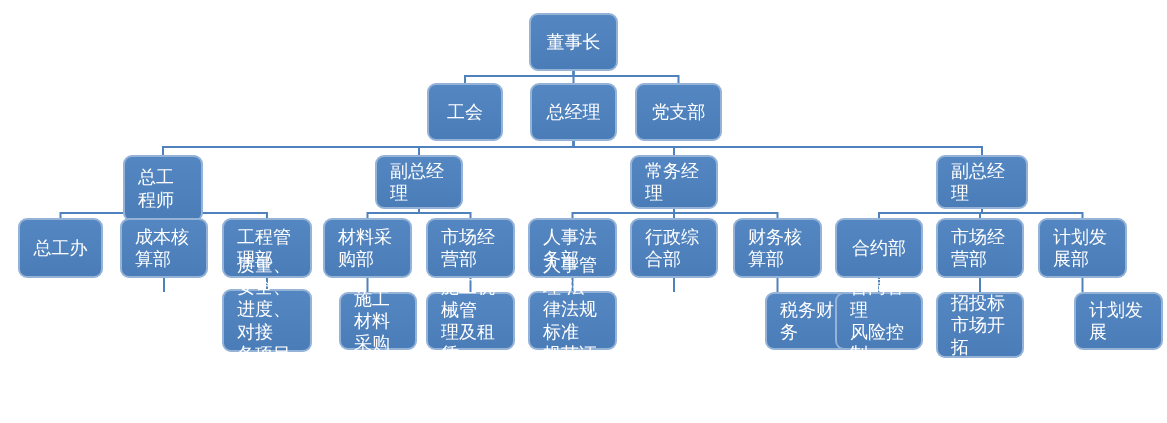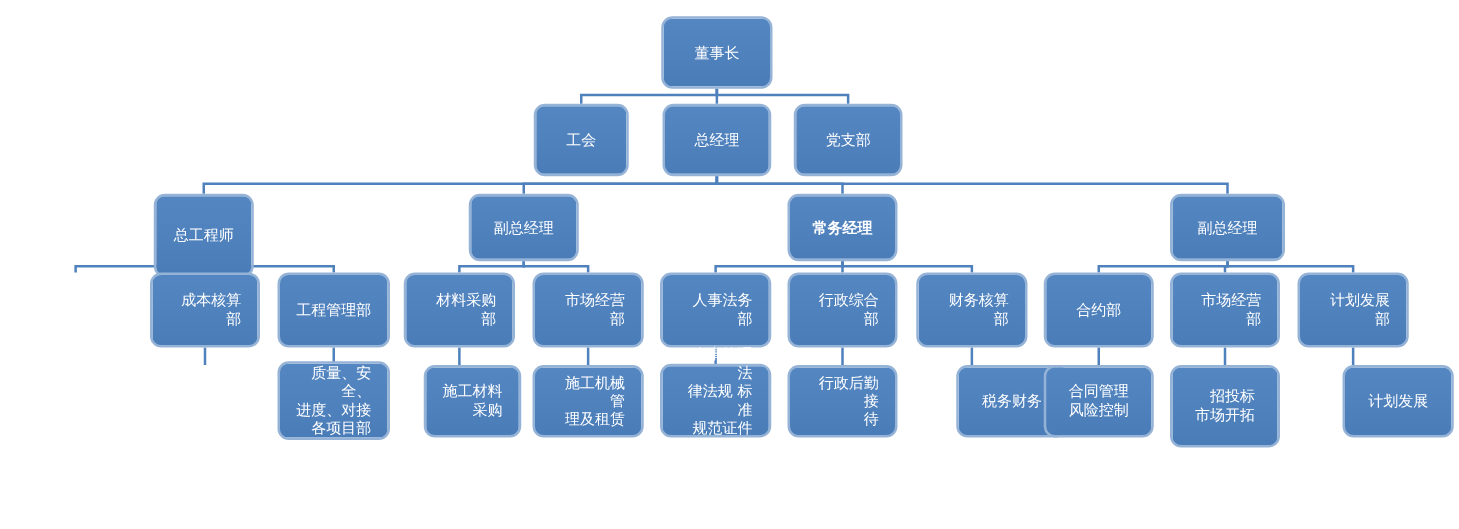--- a/index.html
+++ b/index.html
@@ -29,23 +29,23 @@
     fill: none;
   }
   .node {
     position: absolute;
     z-index: 2;
     box-sizing: border-box;
     background: linear-gradient(180deg, #5486c1 0%, #4f81bd 55%, #4a7cb8 100%);
     border: 2px solid #95b3d7;
     border-radius: 9px;
     color: #ffffff;
-    font-size: 12px;
+    font-size: 18px;
     line-height: 1.24;
-    text-align: right;
+    text-align: left;
     display: flex;
     align-items: center;
     justify-content: center;
     white-space: pre-line;
     padding: 1px 13px;
   }
 </style>
 </head>
 <body>
 
@@ -87,23 +87,24 @@
   </svg>
 
   <div class="node" style="left:529px;top:13px;width:89px;height:58px;">董事长</div>
 
   <div class="node" style="left:427px;top:83px;width:76px;height:58px;">工会</div>
   <div class="node" style="left:530px;top:83px;width:87px;height:58px;">总经理</div>
   <div class="node" style="left:635px;top:83px;width:87px;height:58px;">党支部</div>
 
   <div class="node" style="left:123px;top:155px;width:80px;height:67px;">总工程师</div>
   <div class="node" style="left:375px;top:155px;width:88px;height:54px;">副总经理</div>
-  <div class="node" style="left:630px;top:155px;width:88px;height:54px;font-weight:bold;">常务经理</div>
+  <div class="node" style="left:630px;top:155px;width:88px;height:54px;">常务经理</div>
   <div class="node" style="left:936px;top:155px;width:92px;height:54px;">副总经理</div>
 
+  <div class="node" style="left:18px;top:218px;width:85px;height:60px;">总工办</div>
   <div class="node" style="left:120px;top:218px;width:88px;height:60px;">成本核算部</div>
   <div class="node" style="left:222px;top:218px;width:90px;height:60px;">工程管理部</div>
   <div class="node" style="left:323px;top:218px;width:89px;height:60px;">材料采购部</div>
   <div class="node" style="left:426px;top:218px;width:89px;height:60px;">市场经营部</div>
   <div class="node" style="left:528px;top:218px;width:89px;height:60px;">人事法务部</div>
   <div class="node" style="left:630px;top:218px;width:88px;height:60px;">行政综合部</div>
   <div class="node" style="left:733px;top:218px;width:89px;height:60px;">财务核算部</div>
   <div class="node" style="left:835px;top:218px;width:88px;height:60px;">合约部</div>
   <div class="node" style="left:936px;top:218px;width:88px;height:60px;">市场经营部</div>
   <div class="node" style="left:1038px;top:218px;width:89px;height:60px;">计划发展部</div>
@@ -111,22 +112,20 @@
   <div class="node" style="left:222px;top:289px;width:90px;height:63px;">质量、安全、
 进度、对接
 各项目部</div>
   <div class="node" style="left:339px;top:292px;width:78px;height:58px;">施工材料
 采购</div>
   <div class="node" style="left:426px;top:292px;width:89px;height:58px;">施工机械管
 理及租赁</div>
   <div class="node" style="left:528px;top:291px;width:89px;height:59px;">人事管理 法
 律法规 标准
 规范证件维护</div>
-  <div class="node" style="left:630px;top:292px;width:88px;height:58px;">行政后勤接
-待</div>
   <div class="node" style="left:733px;top:292px;width:89px;height:58px;margin-left:32px;">税务财务</div>
   <div class="node" style="left:835px;top:292px;width:88px;height:58px;">合同管理
 风险控制</div>
   <div class="node" style="left:936px;top:292px;width:88px;height:66px;">招投标
 市场开拓</div>
   <div class="node" style="left:1038px;top:292px;width:89px;height:58px;margin-left:36px;">计划发展</div>
 
 </div>
 
 </body></html>

